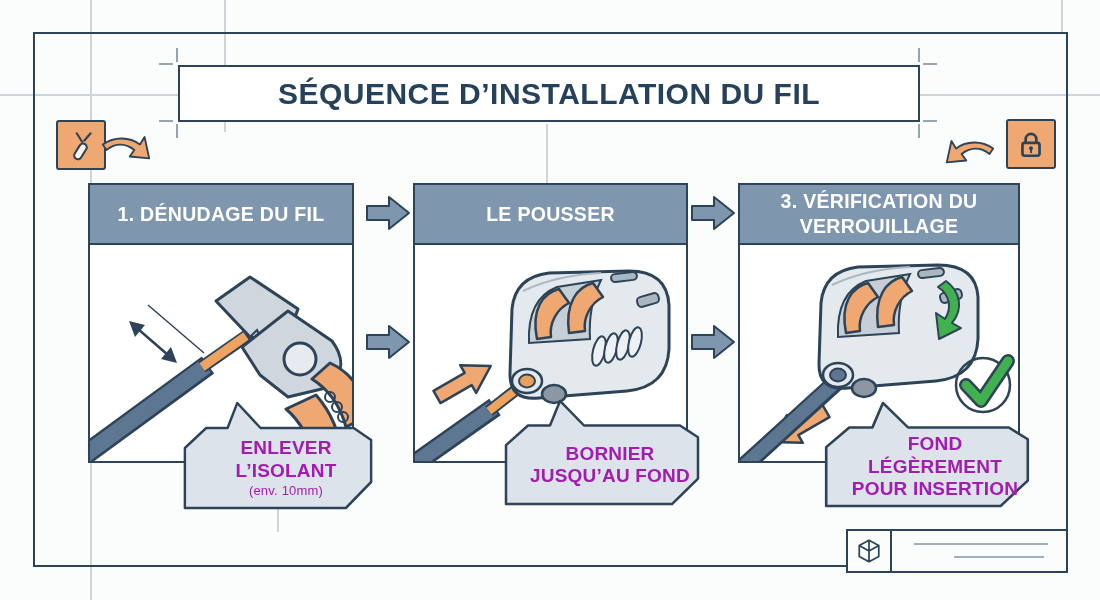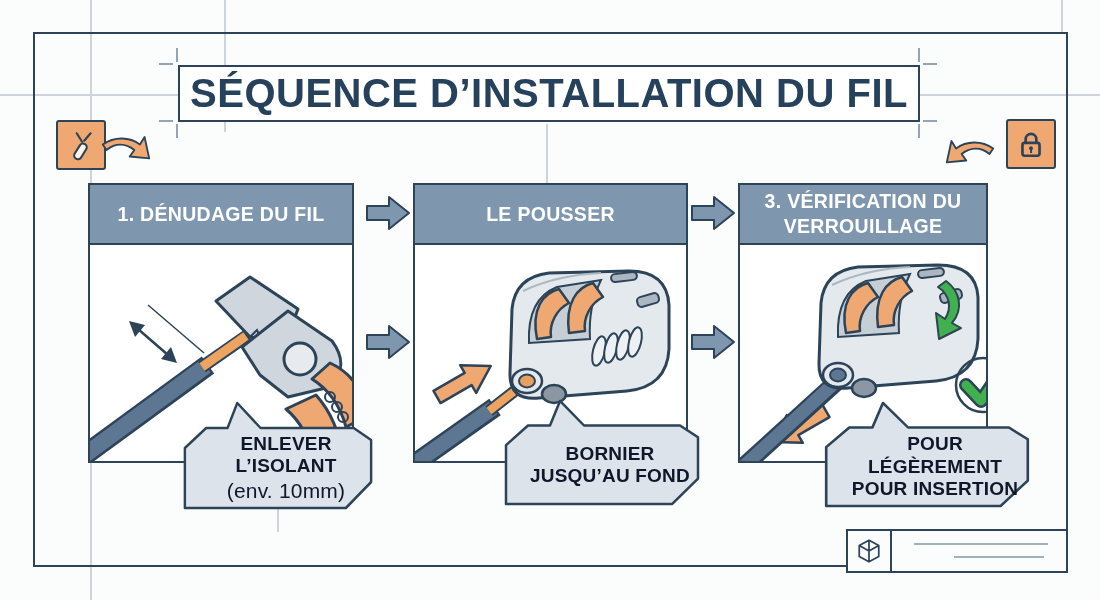--- a/index.html
+++ b/index.html
@@ -11,21 +11,21 @@
   .gl{position:absolute;background:#cdd5db;}
   .gl-v{width:2px;}
   .gl-h{height:2px;}
   .tick{position:absolute;background:#93a5b4;}
   
   .frame{position:absolute;left:33px;top:32px;width:1031px;height:531px;
     border:2.5px solid #2c4358;background:transparent;}
   
   .title-box{position:absolute;left:178px;top:65px;width:738px;height:53px;
     background:#ffffff;border:2px solid #2c4358;display:flex;align-items:center;justify-content:center;}
-  .title-box span{font-size:40px;font-weight:bold;letter-spacing:.5px;color:#26415c;white-space:nowrap;text-align:center;}
+  .title-box span{font-size:30px;font-weight:bold;letter-spacing:.5px;color:#26415c;white-space:nowrap;text-align:center;}
   
   .icon-square{position:absolute;width:46px;height:46px;background:#f0a872;
     border:2.5px solid #2c4358;border-radius:3px;display:flex;align-items:center;justify-content:center;}
   .curve-arrow{position:absolute;width:52px;height:36px;}
   .curve-arrow.flip{transform:scaleX(-1);}
   
   .panel{position:absolute;top:183px;}
   .panel-header{box-sizing:border-box;border:2.5px solid #2c4358;background:#7e97ae;height:62px;
     display:flex;flex-direction:column;align-items:center;justify-content:center;
     color:#ffffff;font-weight:bold;font-size:19.5px;line-height:1.28;letter-spacing:.3px;text-align:center;}
@@ -33,22 +33,22 @@
     height:218px;overflow:hidden;position:relative;}
   .panel-body svg{position:absolute;left:0;top:0;}
   .hline-empty:empty{display:none;}
   
   .flow-arrow{position:absolute;width:46px;height:40px;}
   
   .callout{position:absolute;}
   .callout svg.bubble{position:absolute;left:0;top:0;width:100%;height:100%;}
   .callout .txt{position:absolute;left:6px;right:6px;top:28px;bottom:4px;
     display:flex;flex-direction:column;align-items:center;justify-content:center;
-    font-weight:bold;font-size:19px;line-height:1.18;color:#0f172a;text-align:center;letter-spacing:.2px;padding-left:16px;}
-  .callout .note{font-weight:normal;font-size:21px;margin-top:1px;}
+    font-weight:bold;font-size:19px;line-height:1.18;color:#a21caf;text-align:center;letter-spacing:.2px;padding-left:16px;}
+  .callout .note{font-weight:normal;font-size:13px;margin-top:1px;}
   .callout .note:empty{display:none;}
   
   .titleblock{position:absolute;left:846px;top:529px;width:218px;height:40px;
     border:2px solid #2c4358;display:flex;background:#fbfcfc;}
   .tb-logo{width:42px;border-right:2px solid #2c4358;display:flex;align-items:center;justify-content:center;}
   .tb-lines{position:relative;flex:1;}
   .tb-line{position:absolute;height:2px;background:#9fb0bf;}
 </style>
 </head>
 <body>
@@ -170,21 +170,21 @@
         <rect x="222" y="50" width="22" height="10" rx="4" transform="rotate(-16 233 55)" fill="#aab6c0" stroke="#2c4358" stroke-width="2"></rect>
         <rect x="196" y="28" width="26" height="8" rx="4" transform="rotate(-7 209 32)" fill="#aab6c0" stroke="#2c4358" stroke-width="2"></rect>
 
         <ellipse cx="112" cy="136" rx="15" ry="12" fill="none" stroke="#2c4358" stroke-width="2.5"></ellipse>
         <ellipse cx="112" cy="136" rx="8" ry="6.5" fill="#e8a05f" stroke="#2c4358" stroke-width="2"></ellipse>
         <ellipse cx="139" cy="149" rx="12" ry="9" fill="#8b97a2" stroke="#2c4358" stroke-width="2.5"></ellipse>
       </svg>
     </div>
   </section>
 
-  <section class="panel" style="left:738px;width:250px;">
+  <section class="panel" style="left:738px;width:282px;">
     <header class="panel-header">
       <div class="hline-empty">3. VÉRIFICATION DU</div>
       <div class="hline-empty">VERROUILLAGE</div>
     </header>
     <div class="panel-body">
       <svg width="282" height="218" viewBox="0 0 282 218">
 
         <g transform="translate(86,166) rotate(150)">
           <path d="M0,-7 L36,-7 L36,-16 L62,0 L36,16 L36,7 L0,7 Z" fill="#f0a872" stroke="#2c4358" stroke-width="2.5" stroke-linejoin="round"></path>
         </g>
@@ -251,21 +251,21 @@
       <div>JUSQU’AU FOND</div>
 
     </div>
   </div>
 
   <div class="callout" style="left:822px;top:400px;width:210px;height:110px;">
     <svg class="bubble" viewBox="0 0 200 112" preserveAspectRatio="none">
       <path d="M4,48 L26,28 L48,28 L58,3 L82,28 L178,28 L196,40 L196,82 L170,108 L4,108 Z" fill="#dde3eb" stroke="#2c4358" stroke-width="2.5" stroke-linejoin="round"></path>
     </svg>
     <div class="txt">
-      <div>POUR LÉGÈREMENT</div>
+      <div>FOND LÉGÈREMENT</div>
       <div>POUR INSERTION</div>
 
     </div>
   </div>
 
   <div class="titleblock">
     <div class="tb-logo">
       <svg width="26" height="26" viewBox="0 0 24 24">
         <path d="M12,2 L21,7 L21,17 L12,22 L3,17 L3,7 Z M12,2 L12,12 L12,22 M3,7 L12,12 L21,7" fill="none" stroke="#2c4358" stroke-width="1.6" stroke-linejoin="round"></path>
       </svg>

